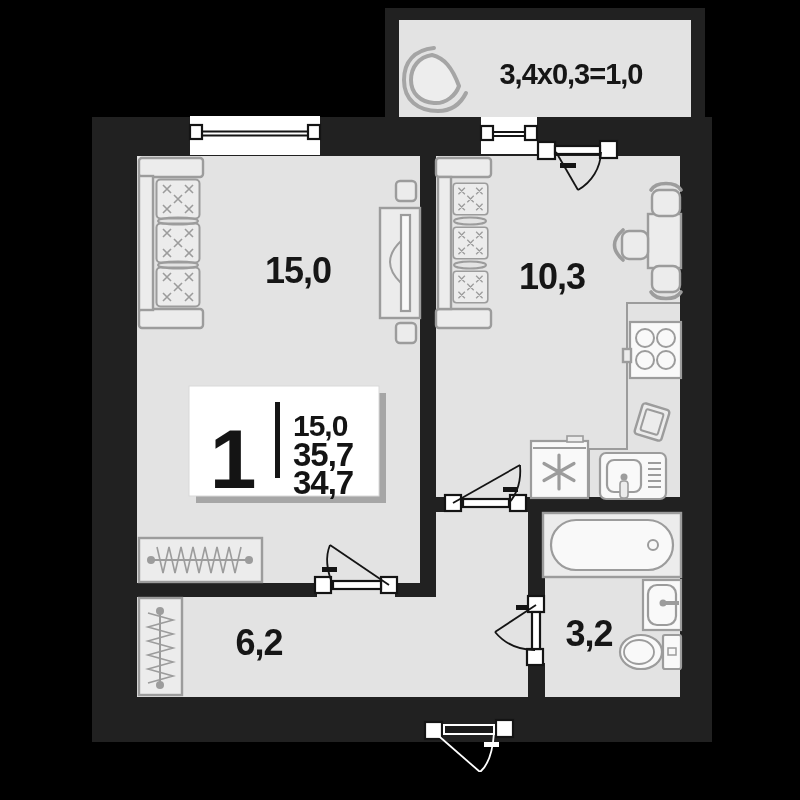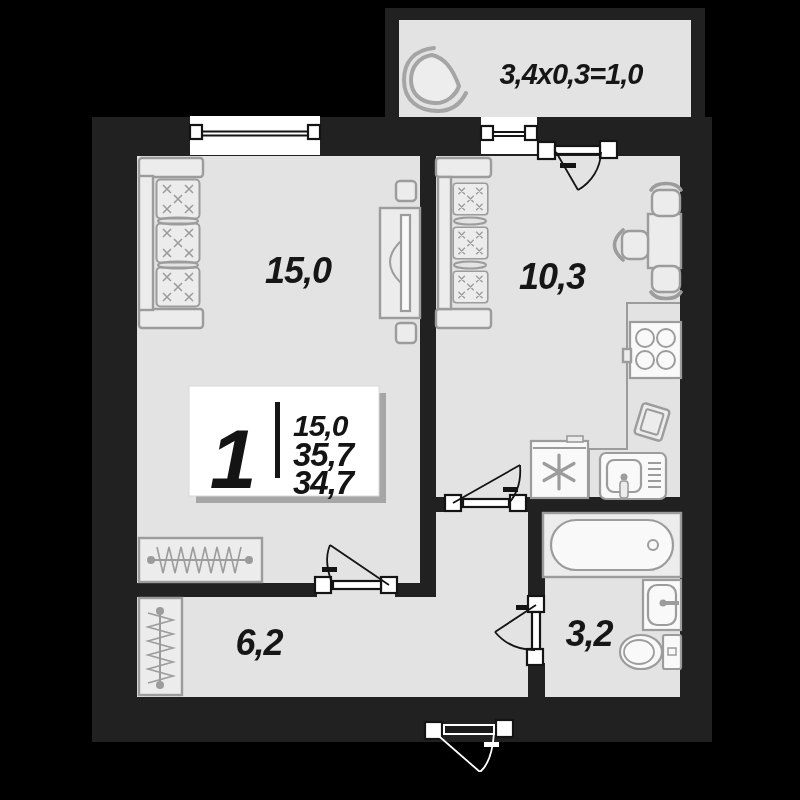--- a/index.html
+++ b/index.html
@@ -1,16 +1,16 @@
 <!DOCTYPE html>
 <html><head>
 <meta charset="utf-8">
 <style>
   html,body{margin:0;padding:0;background:#000;}
-  .stage{position:relative;width:800px;height:772px;background:#a16207;overflow:hidden;font-style:italic;}
+  .stage{position:relative;width:800px;height:772px;background:#a16207;overflow:hidden;}
   svg{position:absolute;left:0;top:0;}
   .wall{fill:#212121;}
   .flr{fill:#e3e3e3;}
   .furn{fill:#ececec;stroke:#9c9c9c;stroke-width:2.4;}
   .furnw{fill:#f9f9f9;stroke:#9c9c9c;stroke-width:2.2;}
   .fline{stroke:#9c9c9c;fill:none;stroke-width:2;}
   .fthick{stroke:#9c9c9c;fill:none;stroke-width:3.6;stroke-linecap:round;}
   .dkline{stroke:#141414;fill:none;stroke-width:1.8;}
   .hinge{fill:#ffffff;stroke:#141414;stroke-width:2.2;}
   .leaf{fill:#ffffff;stroke:#141414;stroke-width:2.2;}

